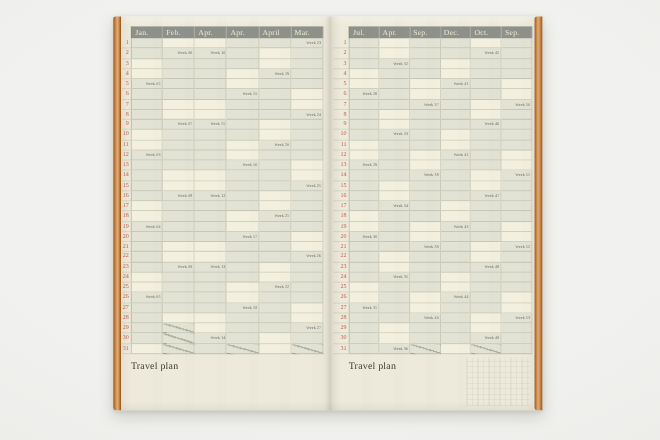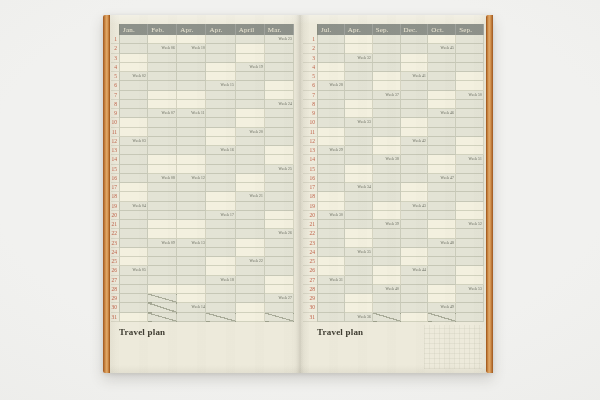--- a/index.html
+++ b/index.html
@@ -35,21 +35,21 @@
   .mh.c0{border-left:1px solid rgba(125,130,105,.35);}
   .num{color:#bf6047;font-size:5.5px;line-height:9px;text-align:right;padding-right:2px;
     border-bottom:1px solid rgba(125,130,105,.18);}
   .day{position:relative;background:#e3e3d5;box-sizing:border-box;
     border-right:1px solid rgba(125,130,105,.25);border-bottom:1px solid rgba(125,130,105,.28);}
   .day.c0{border-left:1px solid rgba(125,130,105,.32);}
   .day.we{background:#f3f0df;}
   .day.void{background-image:linear-gradient(to right top,transparent 46%,rgba(110,115,92,.5) 46%,rgba(110,115,92,.5) 54%,transparent 54%);}
   .wl{position:absolute;right:1px;top:50%;transform:translateY(-50%) scale(.52);
     transform-origin:right center;font-size:7px;color:#63665a;white-space:nowrap;letter-spacing:.2px;}
-  .footer-label{position:absolute;top:312px;font-weight:700;font-size:9px;color:#3e3c31;
+  .footer-label{position:absolute;top:312px;font-weight:400;font-size:9px;color:#3e3c31;
     letter-spacing:.2px;z-index:3;}
   .page-left .footer-label{left:9px;}
   .page-right .footer-label{left:17px;}
   .ghost-grid{position:absolute;right:4px;bottom:4px;width:58px;height:44px;opacity:.45;z-index:1;
     background:repeating-linear-gradient(0deg,rgba(140,140,118,.22) 0 1px,transparent 1px 5px),
                repeating-linear-gradient(90deg,rgba(140,140,118,.22) 0 1px,transparent 1px 5px);}
   .mottle{position:absolute;inset:0;pointer-events:none;z-index:4;opacity:.5;
     background:repeating-linear-gradient(90deg,rgba(120,120,100,.03) 0 9px,transparent 9px 29px);}
 </style>
 </head>

